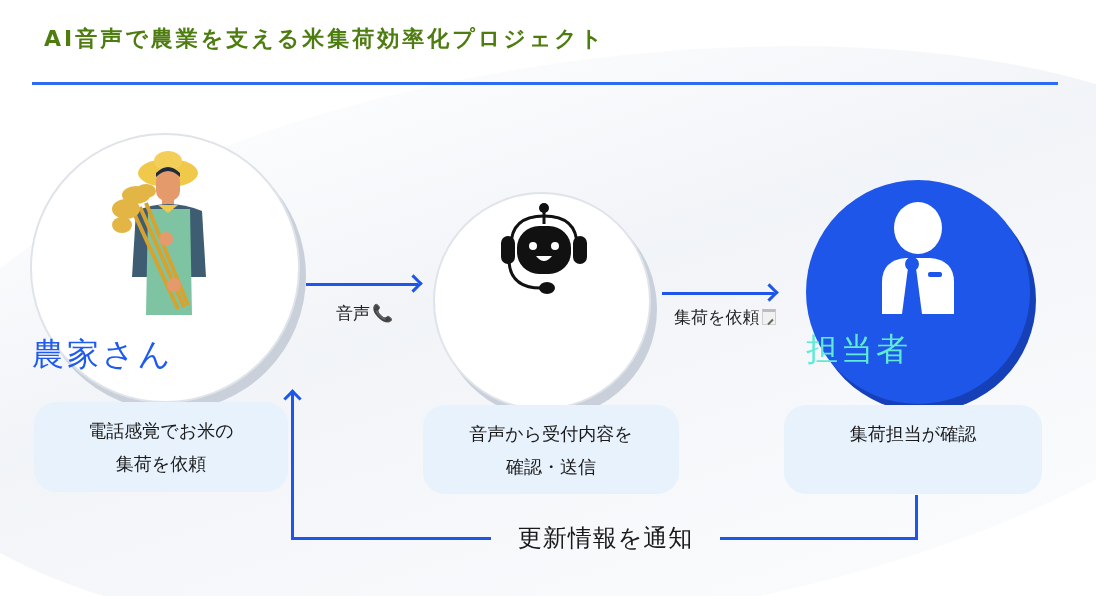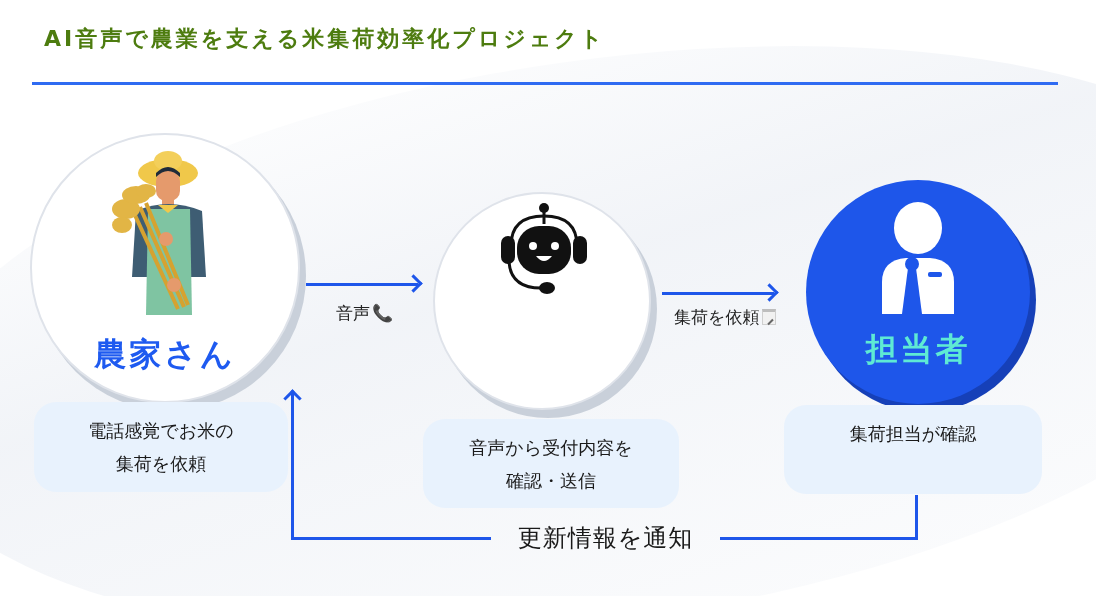--- a/index.html
+++ b/index.html
@@ -11,21 +11,21 @@
   .title{position:absolute;left:44px;top:24px;font-size:22px;font-weight:bold;color:#4d7c0f;letter-spacing:3px;white-space:nowrap;}
   .title-rule{position:absolute;left:32px;top:82px;width:1026px;height:3px;background:#2f6bf2;}
 
   .circle{position:absolute;border-radius:50%;box-sizing:border-box;}
   .circle-white{background:#fff;border:2px solid #dfe3ea;box-shadow:6px 8px 0 0 #c9d0da;}
   .circle-blue{background:#1e56ea;box-shadow:6px 8px 0 0 #1640b8;}
   .c1{left:30px;top:133px;width:270px;height:270px;}
   .c2{left:433px;top:192px;width:218px;height:218px;}
   .c3{left:806px;top:180px;width:224px;height:224px;}
 
-  .clabel{position:absolute;left:0;right:0;text-align:center;font-weight:bold;}
+  .clabel{position:absolute;left:0;right:0;text-align:left;font-weight:normal;}
   .c1 .clabel{top:198px;font-size:32px;color:#1e5af0;letter-spacing:3px;}
   .c2 .clabel{top:122px;font-size:30px;color:#1e5af0;letter-spacing:1px;}
   .c3 .clabel{top:148px;font-size:32px;color:#5eead4;letter-spacing:3px;}
 
   .icon{position:absolute;}
   .farmer{left:78px;top:12px;width:110px;height:170px;}
   .robot{left:54px;top:8px;width:110px;height:100px;}
   .person{left:70px;top:22px;width:84px;height:112px;}
 
   .arrow{position:absolute;height:3px;background:#1e56ea;}
@@ -35,21 +35,21 @@
   .alabel{position:absolute;font-size:17px;color:#222;white-space:nowrap;}
   .l1{left:336px;top:302px;}
   .l2{left:674px;top:306px;}
   .glyph{display:inline-block;margin-left:2px;}
   .note-glyph{display:inline-block;width:14px;height:16px;margin-left:3px;vertical-align:-2px;
     background:#f1f1f1;border:1px solid #cfcfcf;border-top:3px solid #bdbdbd;box-sizing:border-box;position:relative;}
   .note-glyph::after{content:"";position:absolute;right:1px;bottom:1px;width:7px;height:2px;background:#666;transform:rotate(-45deg);}
 
   .box{position:absolute;background:#e8f2fd;border-radius:22px;text-align:center;color:#1a1a1a;font-size:18px;line-height:33px;box-sizing:border-box;padding-top:12px;}
   .b1{left:34px;top:402px;width:254px;height:90px;}
-  .b2{left:423px;top:405px;width:256px;height:89px;margin-top:14px;}
+  .b2{left:423px;top:405px;width:256px;height:89px;}
   .b3{left:784px;top:405px;width:258px;height:89px;}
 
   .fb-line{position:absolute;background:#1e56ea;}
   .fb-up{left:291px;top:392px;width:3px;height:148px;}
   .fb-up::before{content:"";position:absolute;left:-5px;top:0;width:10px;height:10px;border-top:3px solid #1e56ea;border-left:3px solid #1e56ea;transform:rotate(45deg);}
   .fb-bottom-l{left:291px;top:537px;width:200px;height:3px;}
   .fb-bottom-r{left:720px;top:537px;width:198px;height:3px;}
   .fb-right{left:915px;top:495px;width:3px;height:45px;}
   .fb-label{position:absolute;left:491px;top:522px;width:229px;text-align:center;font-size:24px;color:#1a1a1a;letter-spacing:1px;}
 </style>

